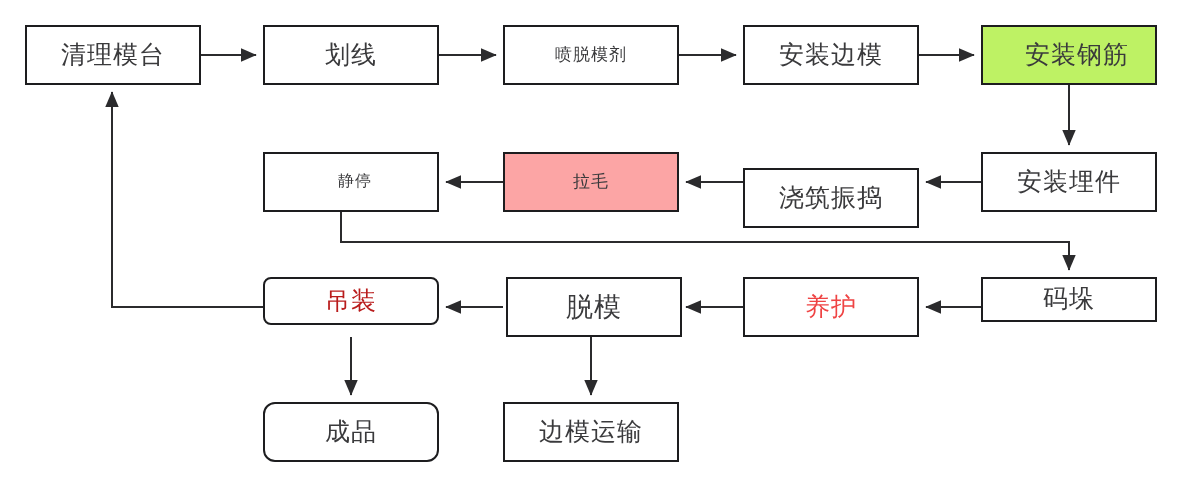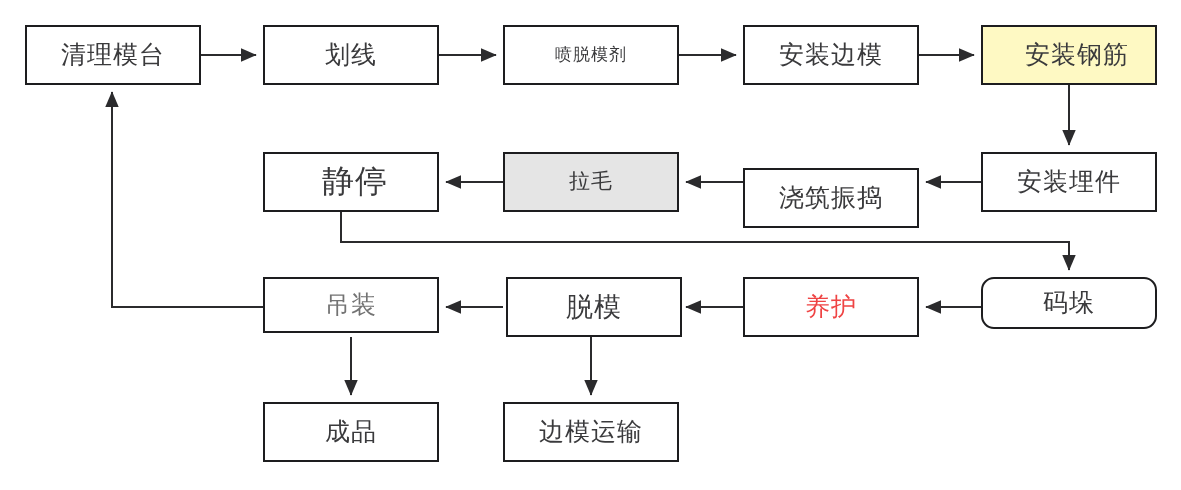--- a/index.html
+++ b/index.html
@@ -81,48 +81,48 @@
       </div>
       <div class="node" style="left: 263px; top: 25px; width: 176px; height: 60px; border-color: rgb(29, 29, 31); background: rgb(255, 255, 255); color: rgb(58, 58, 60); font-size: 25px; border-width: 2px;">
         <span class="node-label">划线</span>
       </div>
       <div class="node" style="left: 503px; top: 25px; width: 176px; height: 60px; border-color: rgb(29, 29, 31); background: rgb(255, 255, 255); color: rgb(58, 58, 60); font-size: 17px; border-width: 2px;">
         <span class="node-label">喷脱模剂</span>
       </div>
       <div class="node" style="left: 743px; top: 25px; width: 176px; height: 60px; border-color: rgb(29, 29, 31); background: rgb(255, 255, 255); color: rgb(58, 58, 60); font-size: 25px; border-width: 2px; justify-content: center;">
         <span class="node-label">安装边模</span>
       </div>
-      <div class="node" style="left: 981px; top: 25px; width: 176px; height: 60px; border-color: rgb(29, 29, 31); background: #fef9c3; color: rgb(58, 58, 60); font-size: 25px; border-width: 2px; padding-left: 16px;">
+      <div class="node" style="left: 981px; top: 25px; width: 176px; height: 60px; border-color: rgb(29, 29, 31); background: #bef264; color: rgb(58, 58, 60); font-size: 25px; border-width: 2px; padding-left: 16px;">
         <span class="node-label">安装钢筋</span>
       </div>
       <div class="node" style="left: 981px; top: 152px; width: 176px; height: 60px; border-color: rgb(29, 29, 31); background: rgb(255, 255, 255); color: rgb(58, 58, 60); font-size: 25px; border-width: 2px;">
         <span class="node-label">安装埋件</span>
       </div>
       <div class="node" style="left: 743px; top: 168px; width: 176px; height: 60px; border-color: rgb(29, 29, 31); background: rgb(255, 255, 255); color: rgb(58, 58, 60); font-size: 25px; border-width: 2px;">
         <span class="node-label">浇筑振捣</span>
       </div>
-      <div class="node" style="left: 503px; top: 152px; width: 176px; height: 60px; border-color: rgb(29, 29, 31); background: #e5e5e5; color: rgb(58, 58, 60); font-size: 21px; border-width: 2px;">
+      <div class="node" style="left: 503px; top: 152px; width: 176px; height: 60px; border-color: rgb(29, 29, 31); background: #fca5a5; color: rgb(58, 58, 60); font-size: 17px; border-width: 2px;">
         <span class="node-label">拉毛</span>
       </div>
-      <div class="node" style="left: 263px; top: 152px; width: 176px; height: 60px; border-color: rgb(29, 29, 31); background: rgb(255, 255, 255); color: rgb(58, 58, 60); font-size: 32px; border-width: 2px; padding-left: 8px;">
+      <div class="node" style="left: 263px; top: 152px; width: 176px; height: 60px; border-color: rgb(29, 29, 31); background: rgb(255, 255, 255); color: rgb(58, 58, 60); font-size: 16px; border-width: 2px; padding-left: 8px;">
         <span class="node-label">静停</span>
       </div>
-      <div class="node" style="left: 981px; top: 277px; width: 176px; height: 52px; border-color: rgb(29, 29, 31); background: rgb(255, 255, 255); color: rgb(58, 58, 60); font-size: 25px; border-width: 2px; border-radius: 13px;">
+      <div class="node" style="left: 981px; top: 277px; width: 176px; height: 45px; border-color: rgb(29, 29, 31); background: rgb(255, 255, 255); color: rgb(58, 58, 60); font-size: 25px; border-width: 2px;">
         <span class="node-label">码垛</span>
       </div>
       <div class="node" style="left: 743px; top: 277px; width: 176px; height: 60px; border-color: rgb(29, 29, 31); background: rgb(255, 255, 255); color: #ef4444; font-size: 25px; border-width: 2px;">
         <span class="node-label">养护</span>
       </div>
       <div class="node" style="left: 506px; top: 277px; width: 176px; height: 60px; border-color: rgb(29, 29, 31); background: rgb(255, 255, 255); color: rgb(58, 58, 60); font-size: 27px; border-width: 2px;">
         <span class="node-label">脱模</span>
       </div>
-      <div class="node" style="left: 263px; top: 277px; width: 176px; height: 56px; border-color: rgb(29, 29, 31); background: rgb(255, 255, 255); color: #737373; font-size: 25px; border-width: 2px;">
+      <div class="node" style="left: 263px; top: 277px; width: 176px; height: 48px; border-color: rgb(29, 29, 31); background: rgb(255, 255, 255); color: #b91c1c; font-size: 25px; border-width: 2px; border-radius: 8px;">
         <span class="node-label">吊装</span>
       </div>
-      <div class="node" style="left: 263px; top: 402px; width: 176px; height: 60px; border-color: rgb(29, 29, 31); background: rgb(255, 255, 255); color: rgb(58, 58, 60); font-size: 25px; border-width: 2px;">
+      <div class="node" style="left: 263px; top: 402px; width: 176px; height: 60px; border-color: rgb(29, 29, 31); background: rgb(255, 255, 255); color: rgb(58, 58, 60); font-size: 25px; border-width: 2px; border-radius: 12px;">
         <span class="node-label">成品</span>
       </div>
       <div class="node" style="left: 503px; top: 402px; width: 176px; height: 60px; border-color: rgb(29, 29, 31); background: rgb(255, 255, 255); color: rgb(58, 58, 60); font-size: 25px; border-width: 2px;">
         <span class="node-label">边模运输</span>
       </div>
     </div>
 
 </div>
 
 </body></html>

